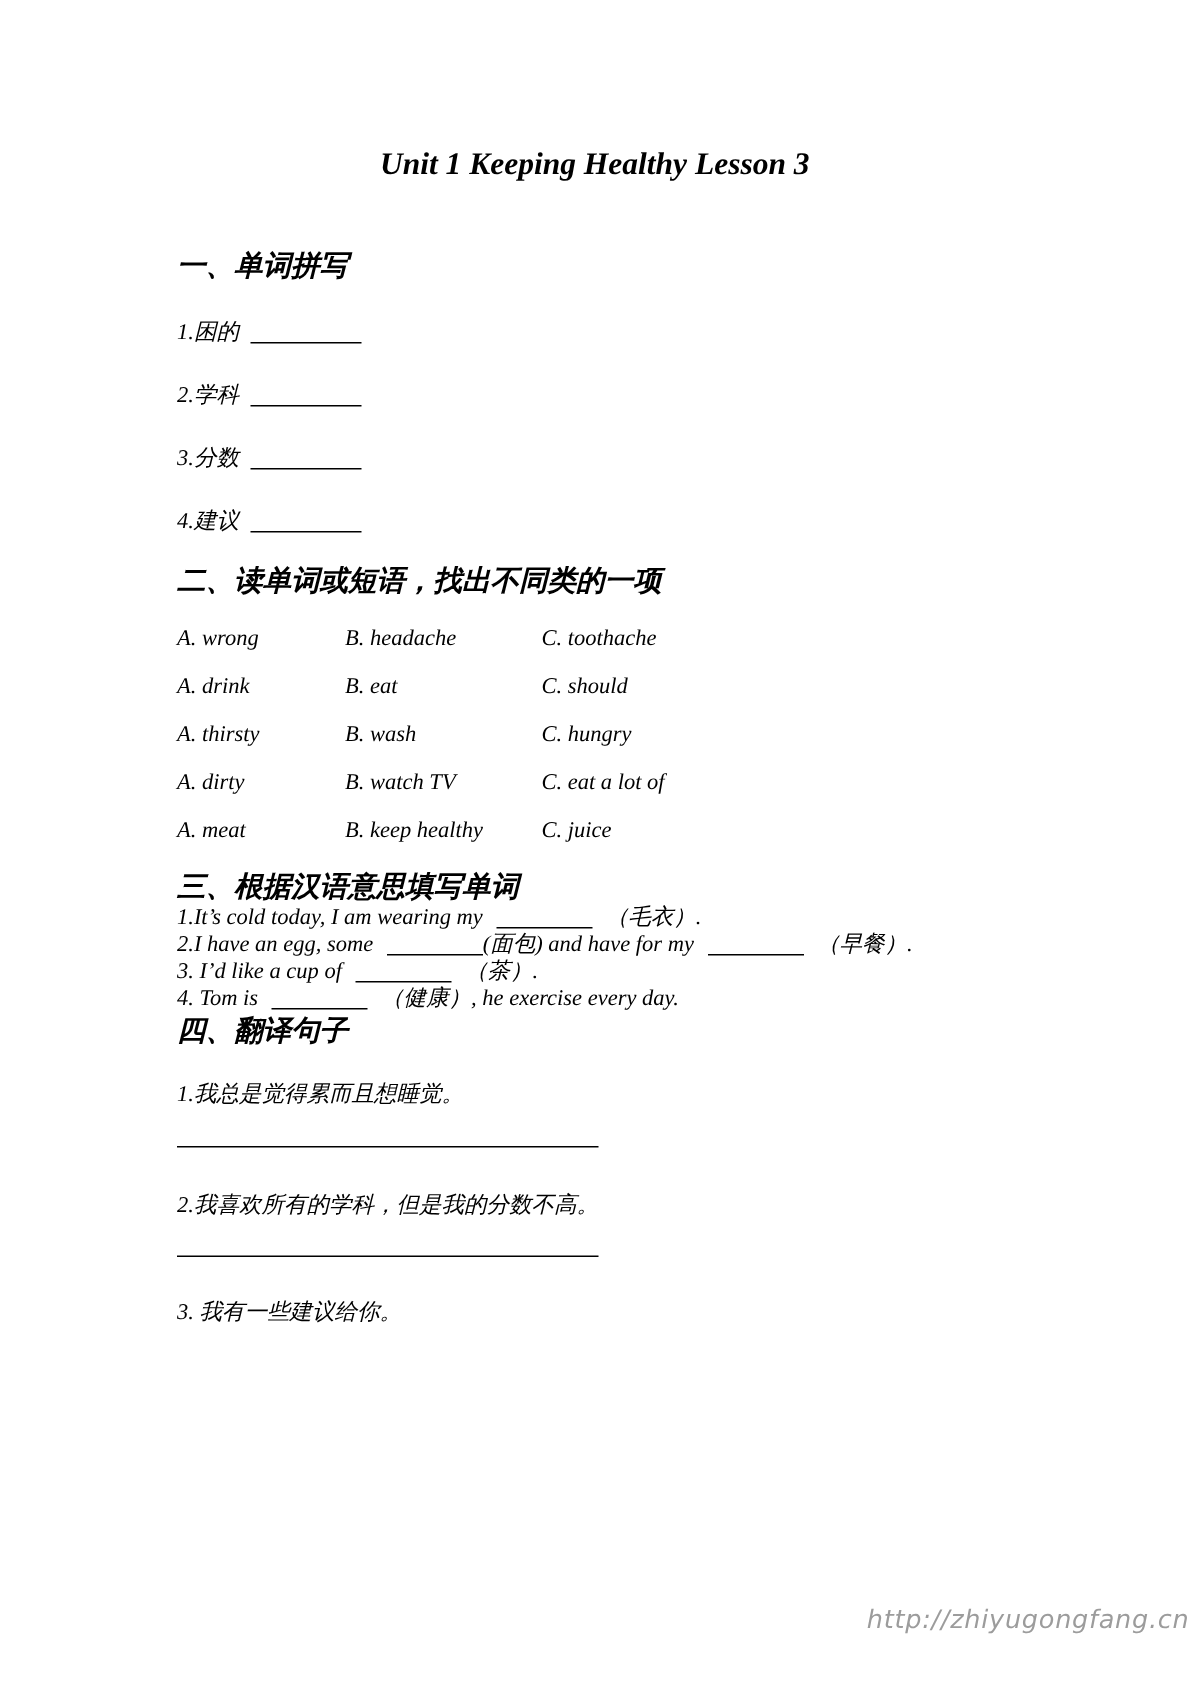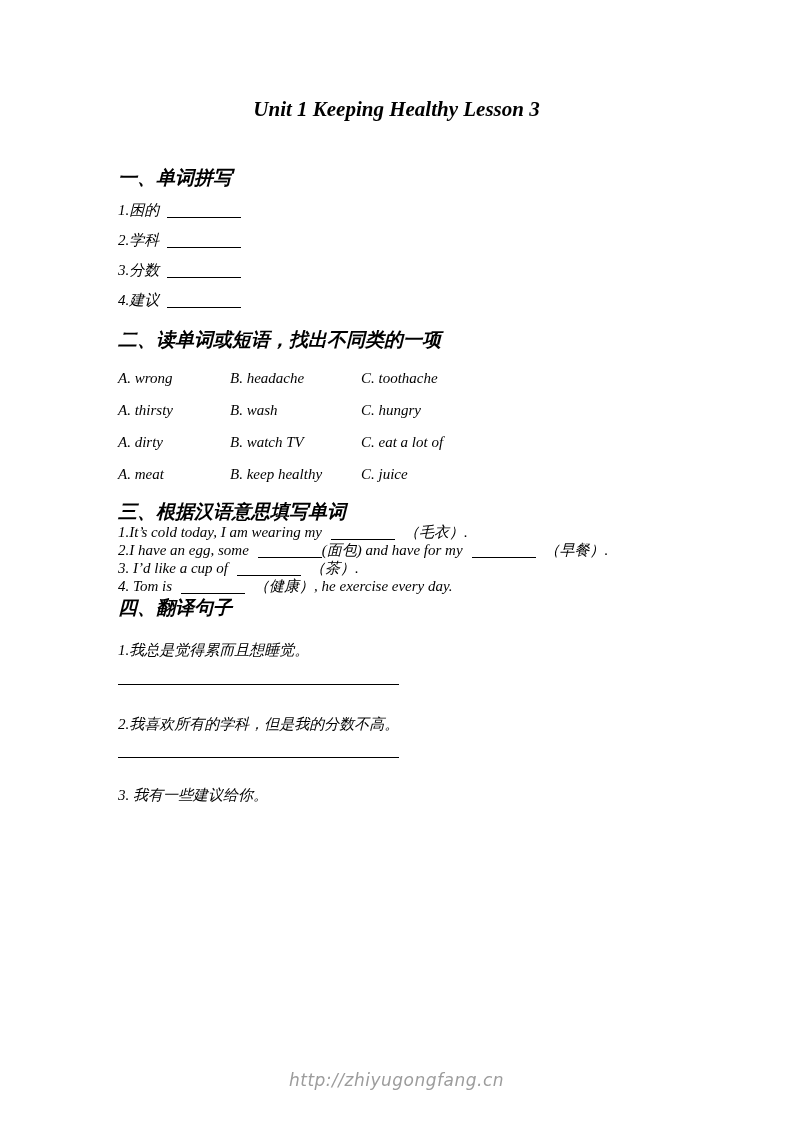--- a/index.html
+++ b/index.html
@@ -41,21 +41,21 @@
   .sec2-heading { margin-top: 18px; }
   .sec3-heading { margin-top: 16px; }
   .sec4-heading { }
 
   .body-text {
     font-family: "Liberation Serif", serif;
     font-size: 15px;
     line-height: 18px;
   }
 
-  .s1-item { margin-top: 12px; }
+  .s1-item { margin-top: 24px; }
   .blank {
     display: inline-block;
     border-bottom: 1px solid #000;
     height: 14px;
     vertical-align: -3px;
   }
   .s1-blank { width: 74px; margin-left: 8px; }
   .s3-blank { width: 64px; margin: 0 9px; }
   .s3-blank.tight-right { margin-right: 0; }
 
@@ -76,21 +76,21 @@
     border-bottom: 1.5px solid #000;
   }
   .answer-line-1 { margin-top: 25px; }
   .answer-line-2 { margin-top: 24px; }
 
   .footer {
     position: absolute;
     left: 0;
     right: 0;
     top: 1070px;
-    text-align: center;
+    text-align: right;
     font-family: "DejaVu Sans", sans-serif;
     font-size: 17px;
     letter-spacing: 0.5px;
     color: #9c9c9c;
   }
 </style>
 </head>
 <body>
 
 <div class="page">
@@ -111,20 +111,25 @@
   <div class="body-text s1-item">
     <span>4.建议</span><span class="blank s1-blank"></span>
   </div>
 
   <div class="sec-heading sec2-heading">二、读单词或短语，找出不同类的一项</div>
 
   <div class="body-text opt-row first">
     <span class="opt-a">A. wrong</span>
     <span class="opt-b">B. headache</span>
     <span class="opt-c">C. toothache</span>
+  </div>
+  <div class="body-text opt-row">
+    <span class="opt-a">A. drink</span>
+    <span class="opt-b">B. eat</span>
+    <span class="opt-c">C. should</span>
   </div>
   <div class="body-text opt-row">
     <span class="opt-a">A. thirsty</span>
     <span class="opt-b">B. wash</span>
     <span class="opt-c">C. hungry</span>
   </div>
   <div class="body-text opt-row">
     <span class="opt-a">A. dirty</span>
     <span class="opt-b">B. watch TV</span>
     <span class="opt-c">C. eat a lot of</span>

